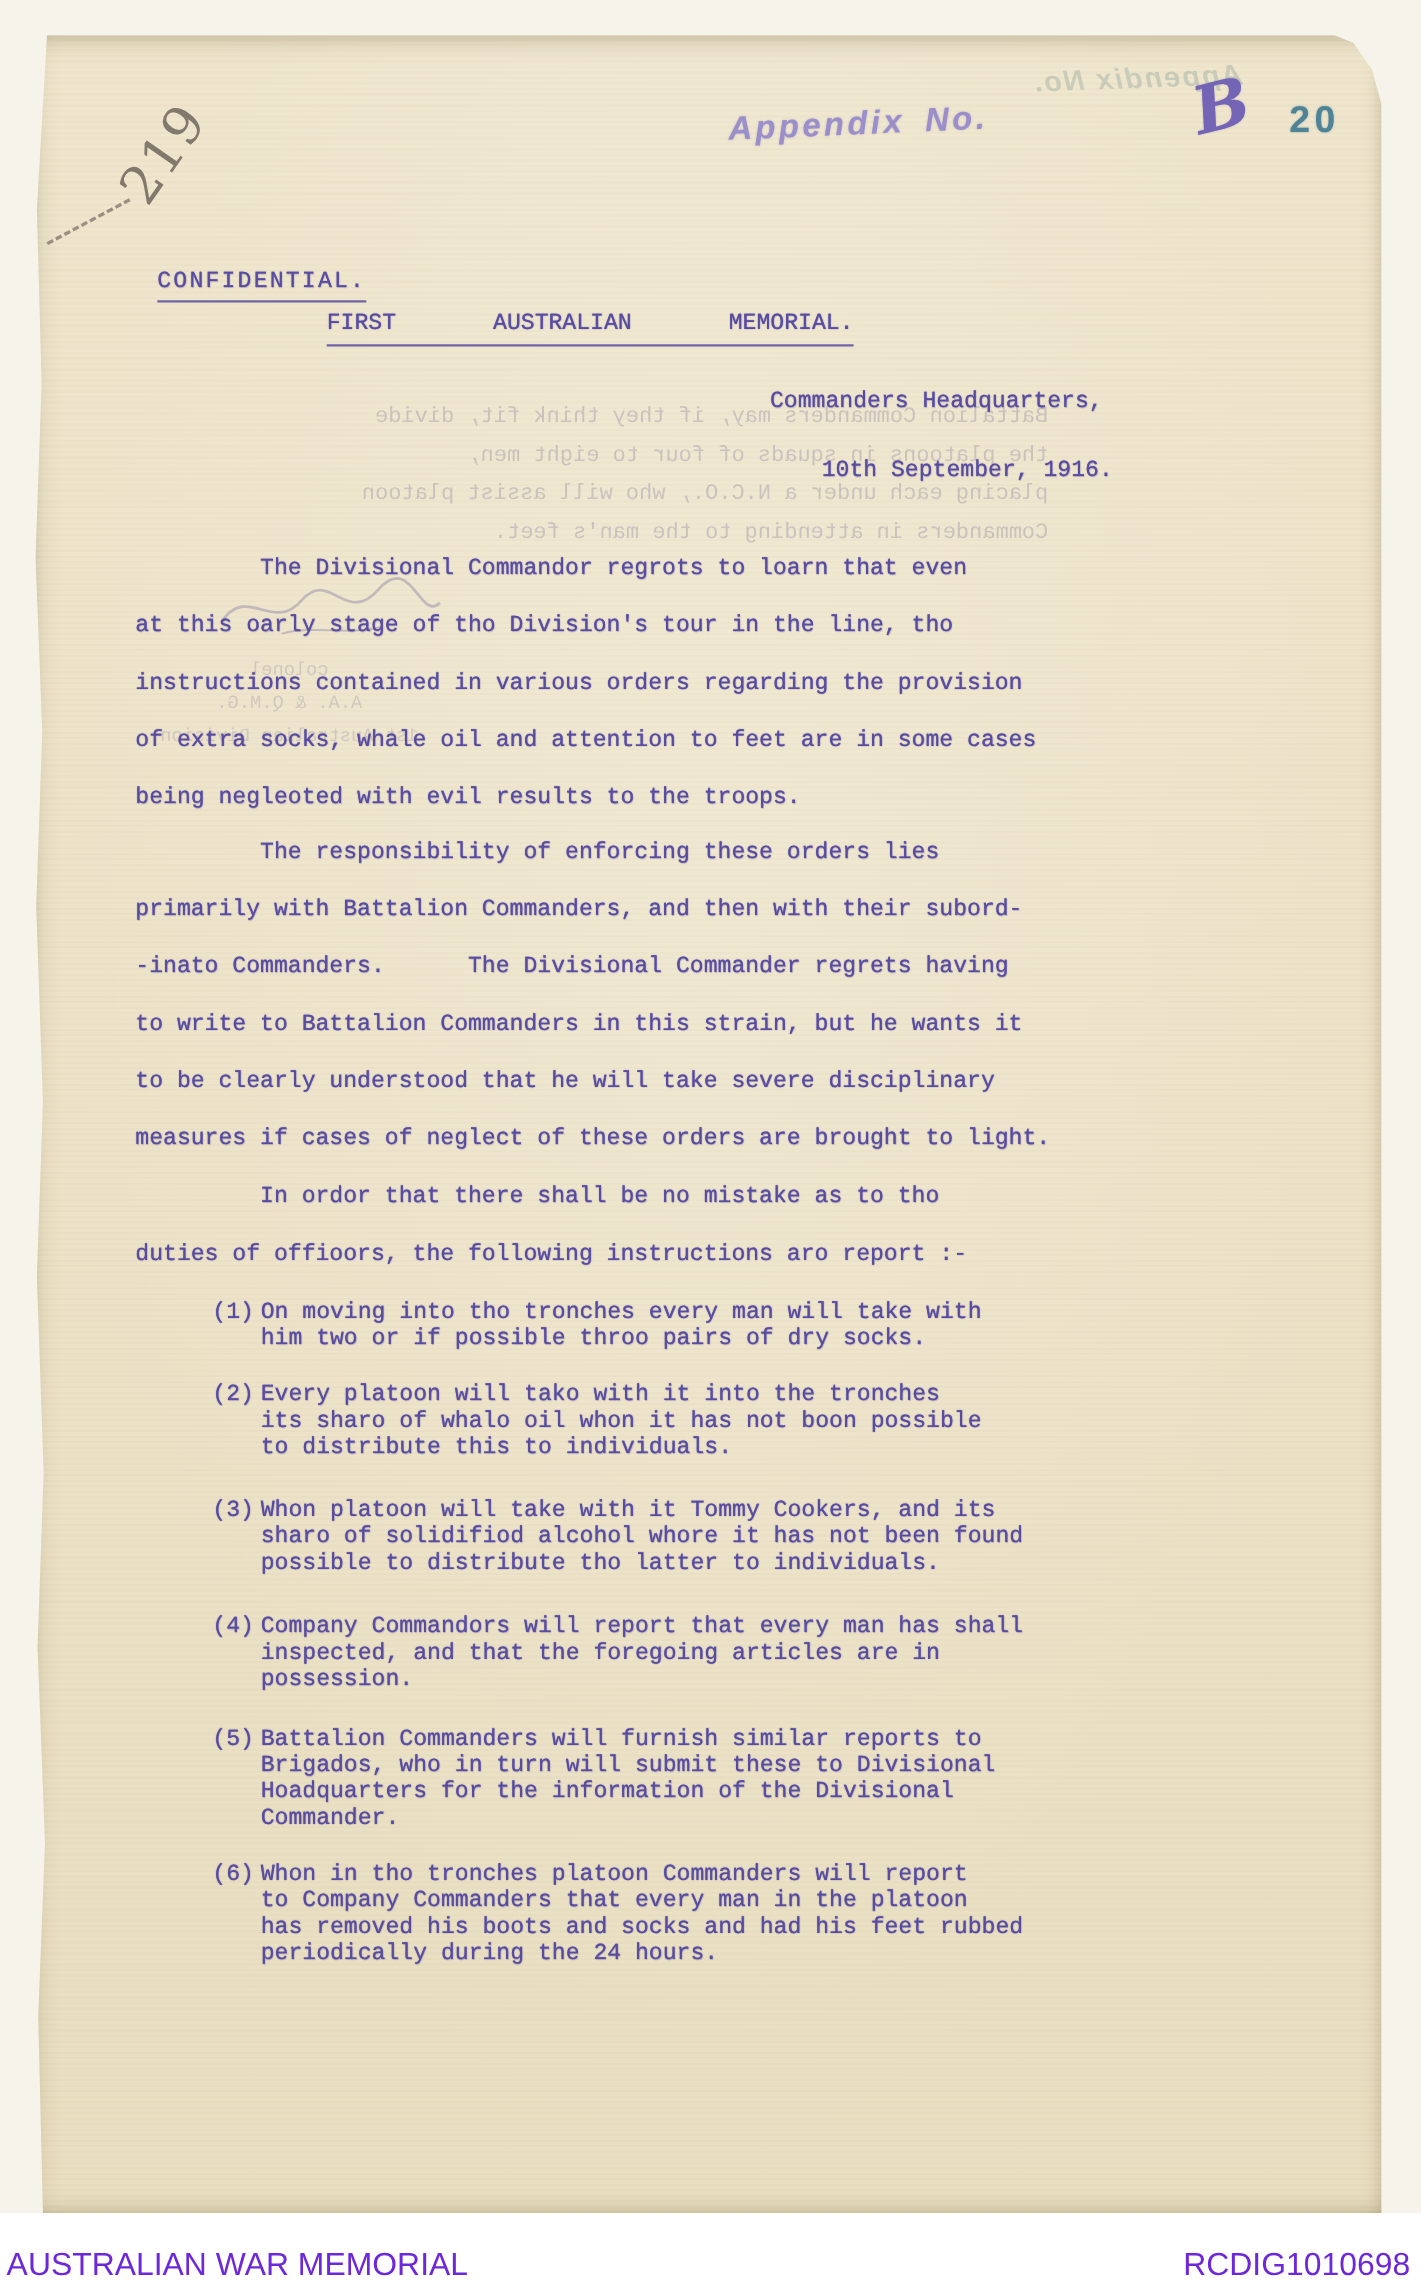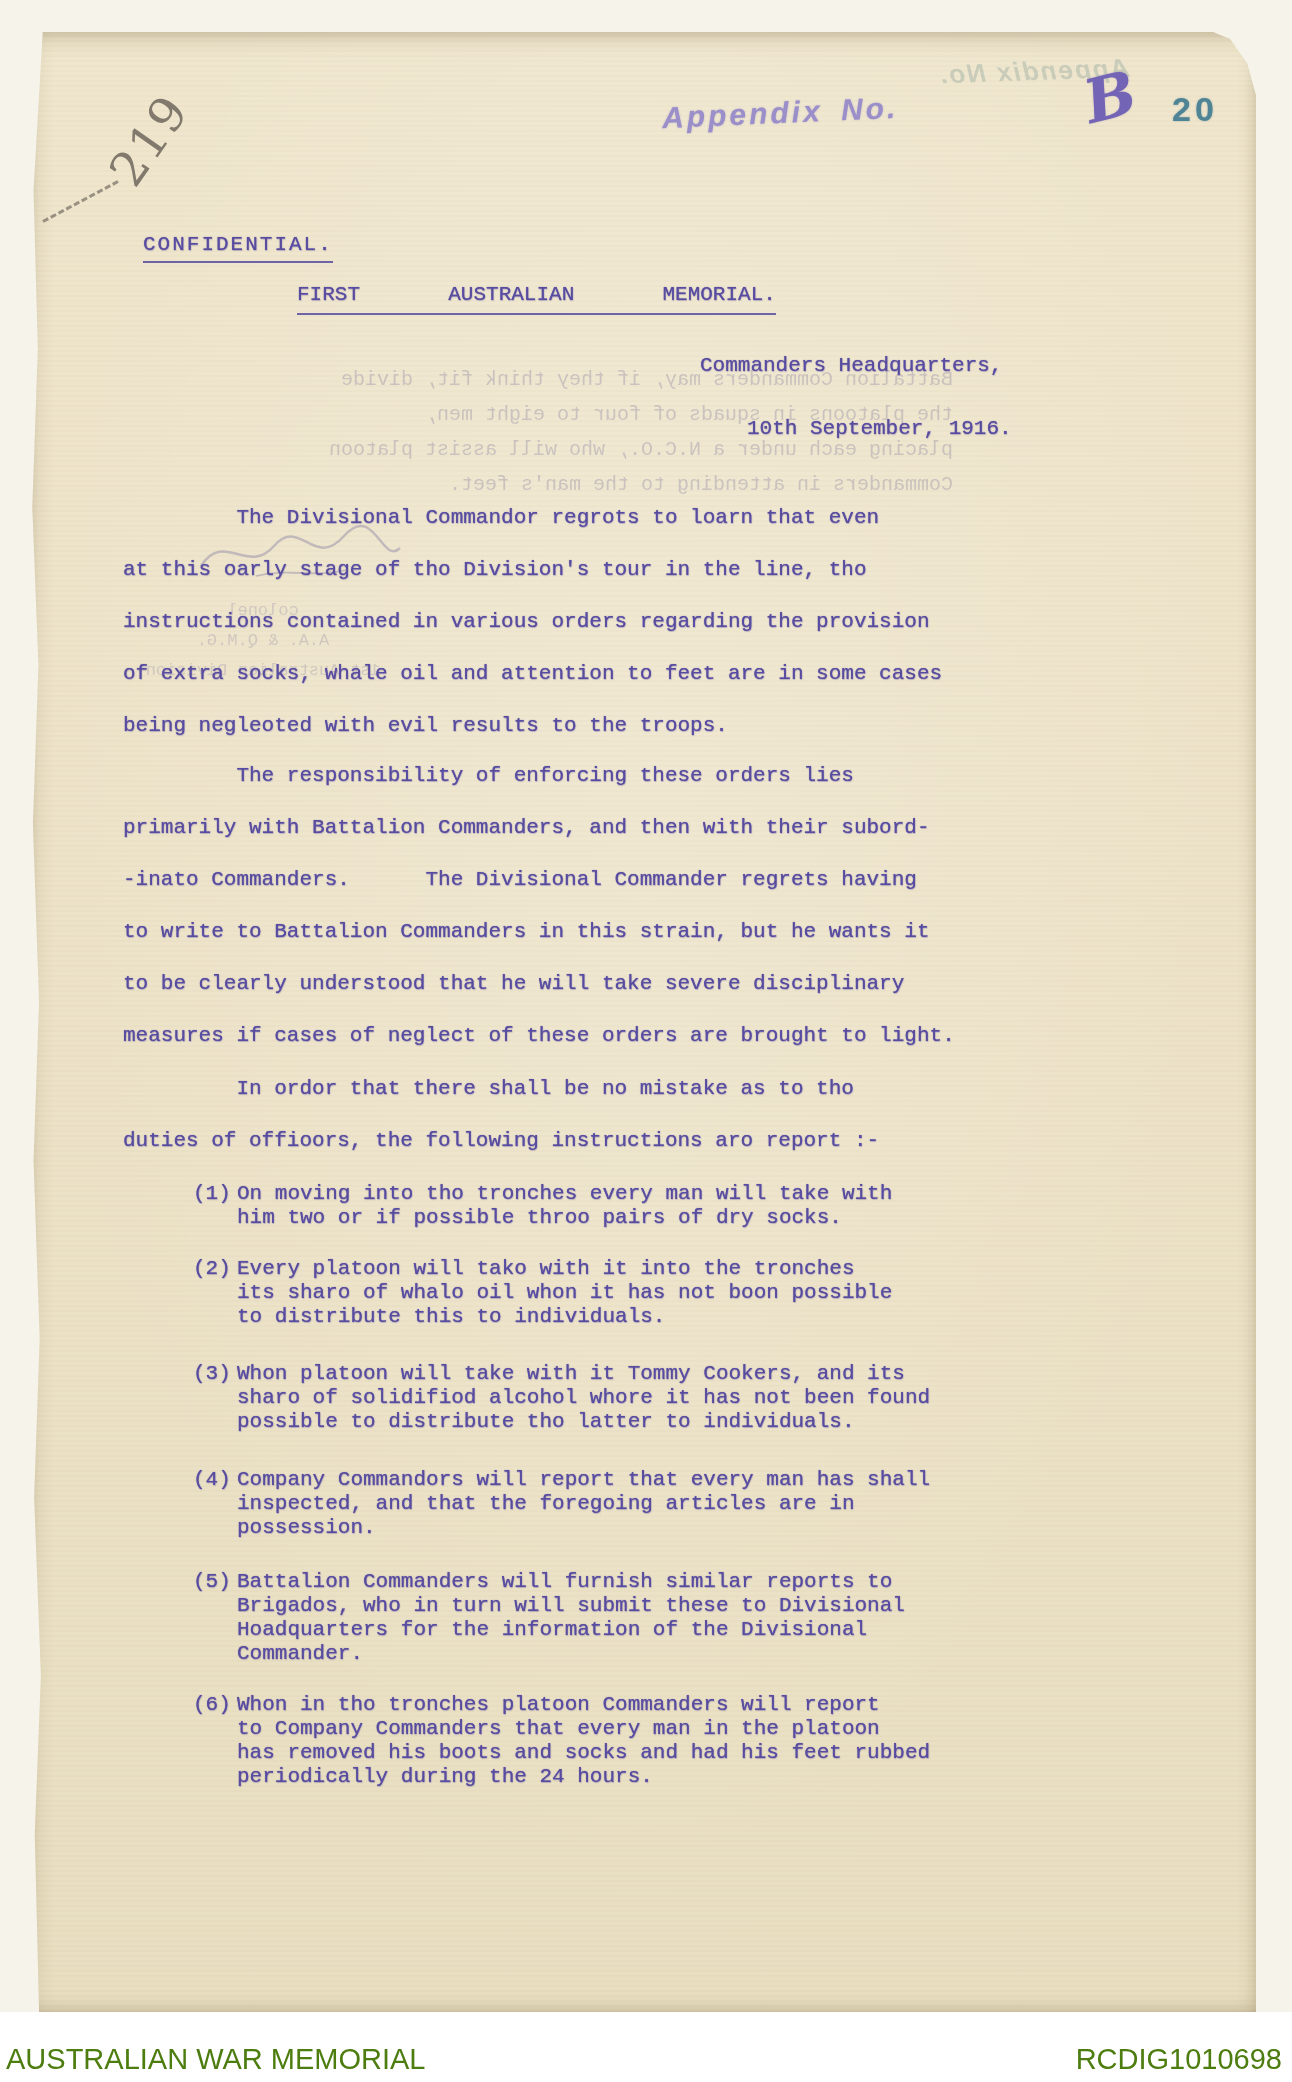--- a/index.html
+++ b/index.html
@@ -24,21 +24,21 @@
       0.45% 57%, 0.9% 49%, 0.4% 40%, 0.85% 32%, 0.35% 24%, 0.8% 16%, 0.45% 8%);
   }
 
   
   .typed{
     font-family:"Liberation Mono","DejaVu Sans Mono",monospace;
     font-size:21px;color:#584ca0;white-space:pre;
     text-shadow:0 0 1px rgba(88,76,160,.85), .5px .5px 1px rgba(88,76,160,.3);
   }
   .para{line-height:52px;}
-  .heading{line-height:1.15;letter-spacing:2px;border-bottom:2px solid rgba(88,76,160,.85);padding-bottom:4px;}
+  .heading{line-height:1.15;letter-spacing:2px;border-bottom:2px solid rgba(88,76,160,.85);padding-bottom:4px;margin-top:12px;}
   .title{line-height:1.15;border-bottom:2px solid rgba(88,76,160,.85);padding-bottom:6px;}
   .order-item{display:flex;line-height:24px;}
   .order-num{width:44px;flex:0 0 44px;}
 
   
   .stamp-label{
     font-family:"Liberation Sans",sans-serif;font-style:italic;font-weight:700;
     font-size:30px;letter-spacing:3px;word-spacing:7px;color:#9b8fca;
     transform:rotate(-2.5deg);text-shadow:0 0 2px rgba(155,143,202,.55);
   }
@@ -69,21 +69,21 @@
     font-size:26px;letter-spacing:2px;color:#93a79e;opacity:.4;
     transform:scaleX(-1) rotate(2deg);white-space:pre;
   }
   .ghost-sig{opacity:.45;}
 
   
   #footer{
     left:0;top:2012px;width:1292px;height:70px;background:#ffffff;
     display:flex;justify-content:space-between;align-items:flex-end;
     padding:0 10px 6px 6px;
-    font-family:"Liberation Sans",sans-serif;font-size:29px;color:#4d7c0f;
+    font-family:"Liberation Sans",sans-serif;font-size:29px;color:#6d28d9;
   }
 </style>
 </head>
 <body>
 
 <div id="paper" class="abs">
 
   <div class="abs ghost-stamp" style="left:910px;top:24px;">Appendix No.</div>
   <div class="abs ghost ghost-para" style="left:70px;top:330px;width:855px;">Battalion Commanders may, if they think fit, divide
 the platoons in squads of four to eight men,

